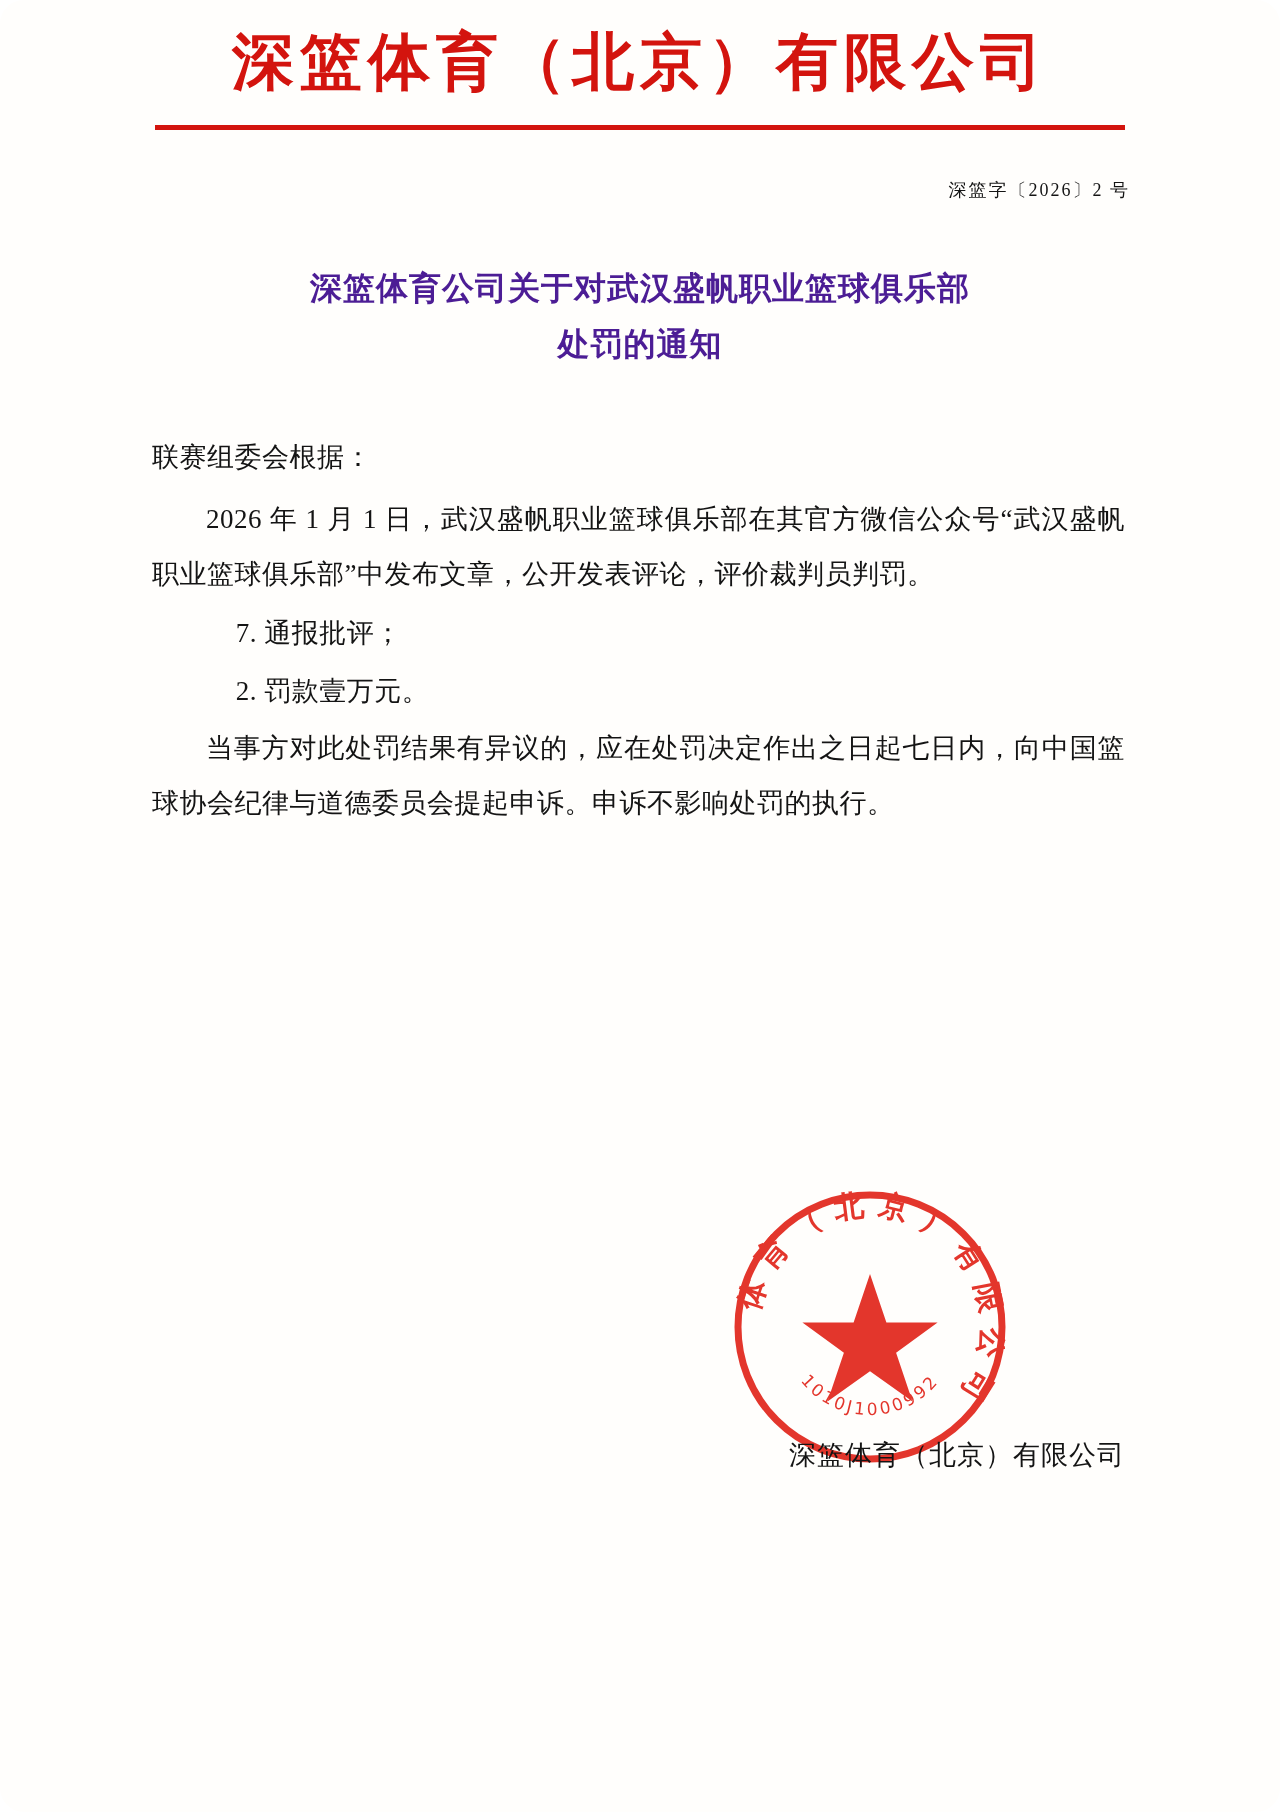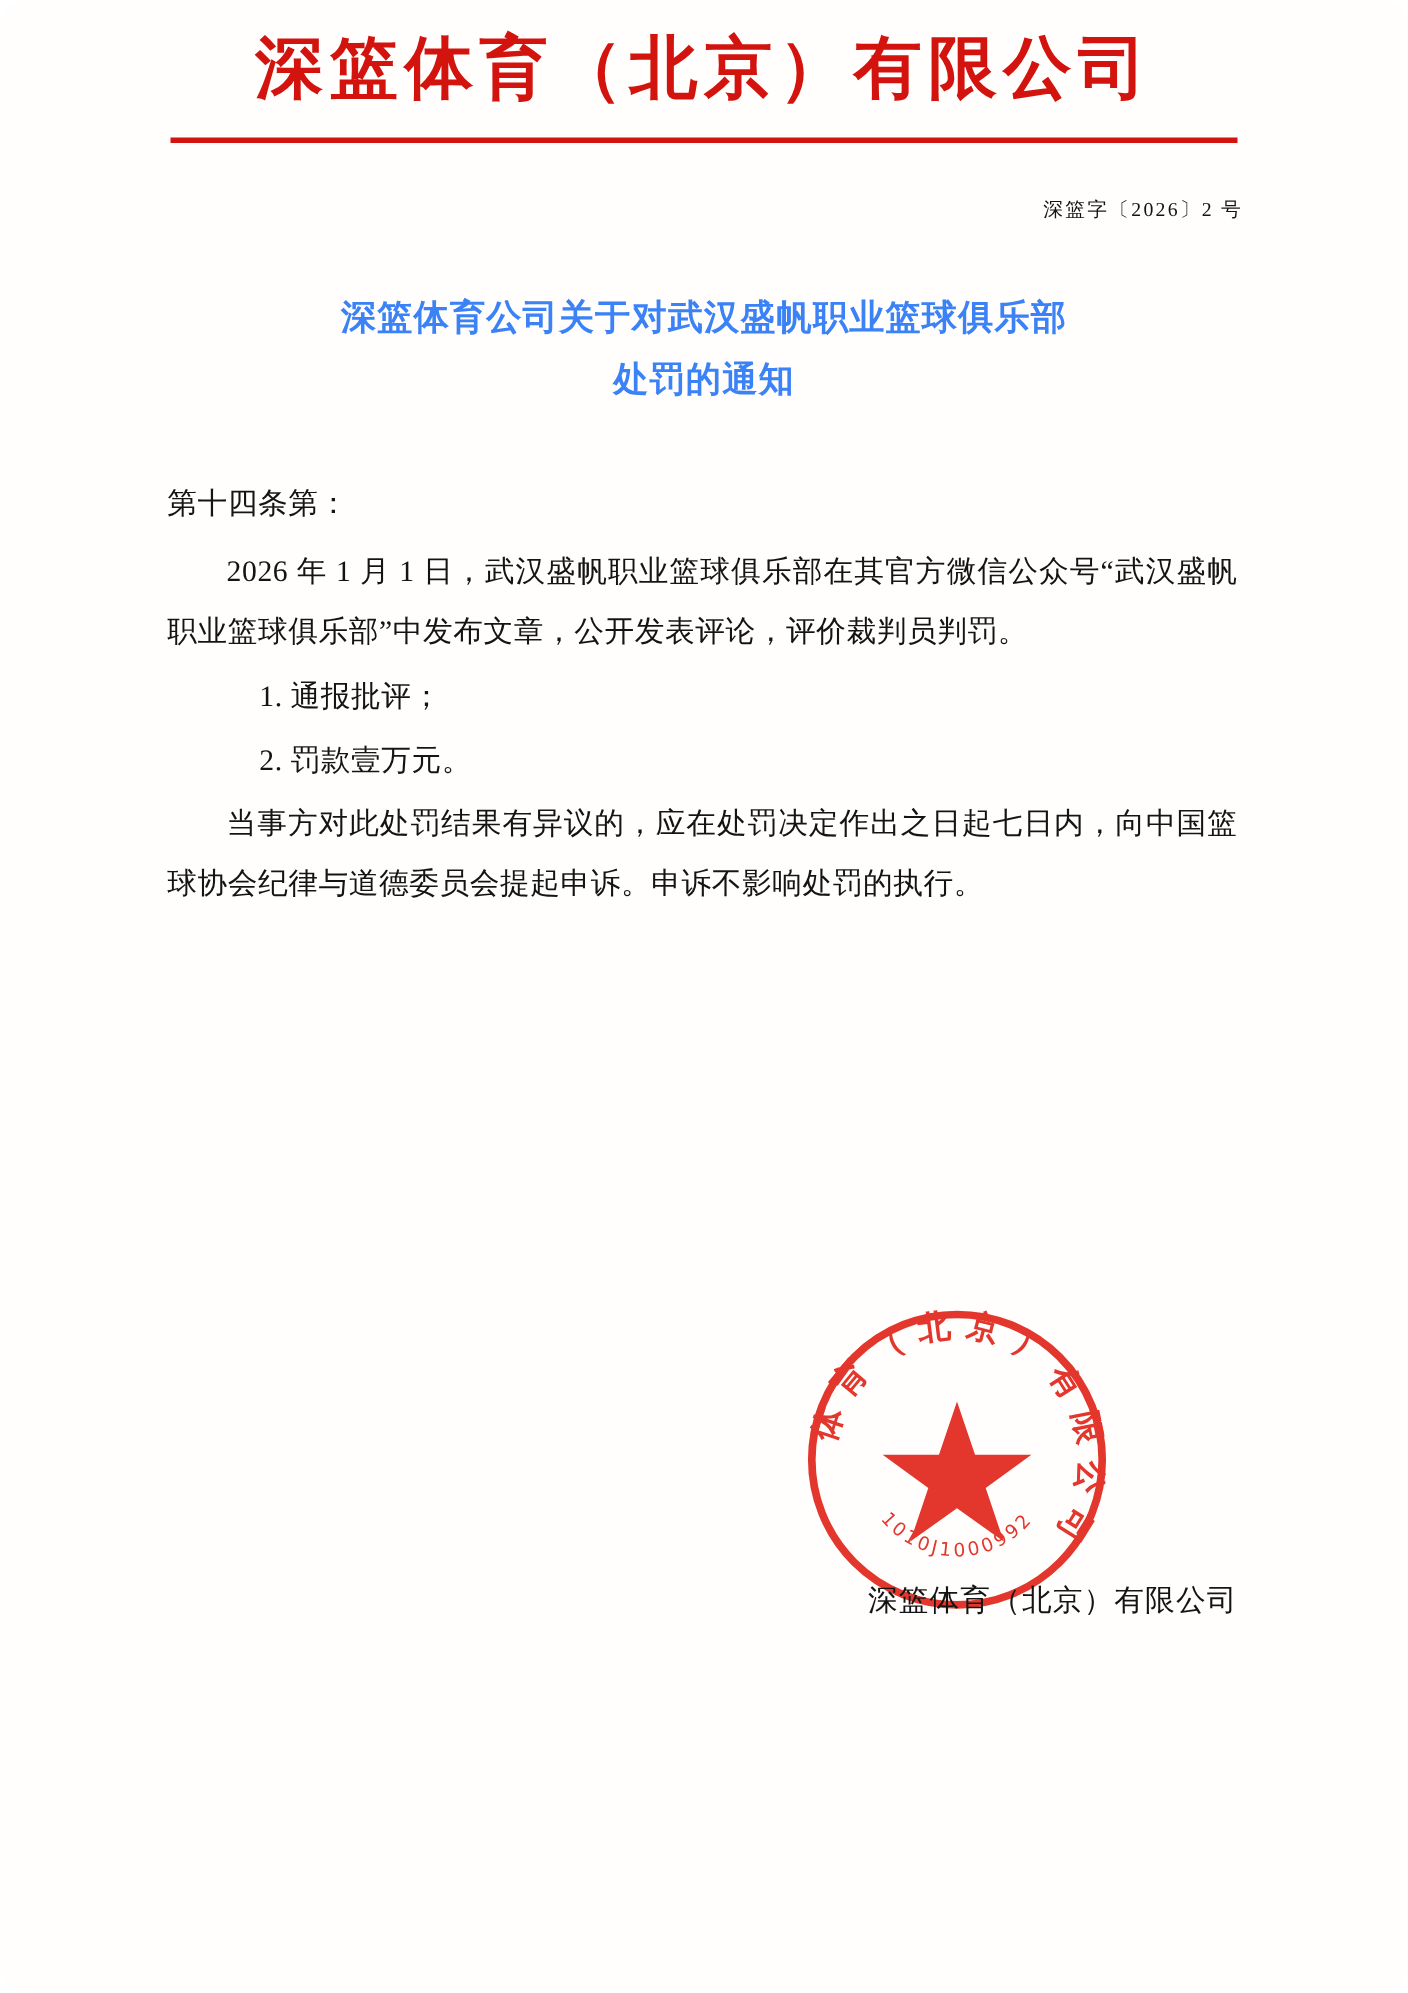--- a/index.html
+++ b/index.html
@@ -57,21 +57,21 @@
   }
 
   
   .doc-title {
     margin-top: 58px;
     text-align: center;
     font-weight: bold;
     font-size: 32px;
     line-height: 1.75;
     letter-spacing: 1px;
-    color: #3b82f6;
+    color: #4c1d95;
     padding: 0 150px;
   }
 
   
   .body-block {
     margin-top: 58px;
     padding: 0 155px 0 152px;
     font-size: 27px;
     line-height: 2.05;
     letter-spacing: 0.5px;
@@ -132,26 +132,26 @@
   </div>
 
   <div class="doc-number">深篮字〔2026〕2 号</div>
 
   <div class="doc-title">
     <div>深篮体育公司关于对武汉盛帆职业篮球俱乐部</div>
     <div>处罚的通知</div>
   </div>
 
   <div class="body-block">
-    <div class="salutation">第十四条第：</div>
+    <div class="salutation">联赛组委会根据：</div>
 
     <p class="para">2026 年 1 月 1 日，武汉盛帆职业篮球俱乐部在其官方微信公众号“武汉盛帆职业篮球俱乐部”中发布文章，公开发表评论，评价裁判员判罚。</p>
 
 
-    <div class="list-item">1. 通报批评；</div>
+    <div class="list-item">7. 通报批评；</div>
     <div class="list-item">2. 罚款壹万元。</div>
 
     <p class="para">当事方对此处罚结果有异议的，应在处罚决定作出之日起七日内，向中国篮球协会纪律与道德委员会提起申诉。申诉不影响处罚的执行。</p>
 
   </div>
 
   <div class="seal">
     <svg width="290" height="290" viewBox="0 0 290 290" xmlns="http://www.w3.org/2000/svg">
       <defs>
         <path id="ringpath" d="M 145,145 m -112,0 a 112,112 0 1,1 224,0 a 112,112 0 1,1 -224,0"></path>

